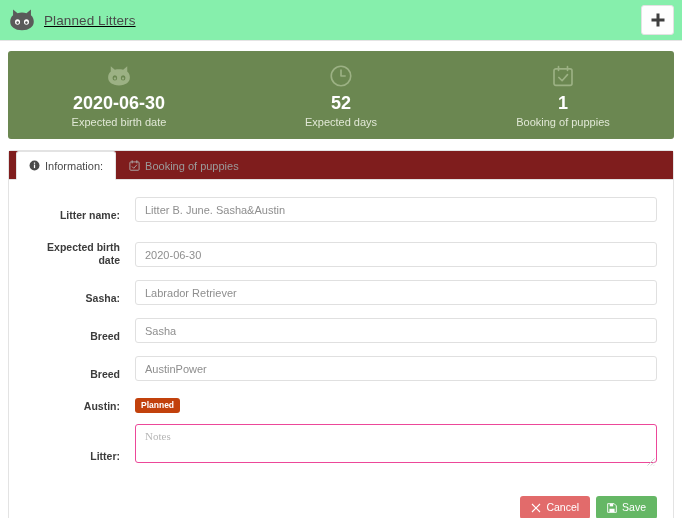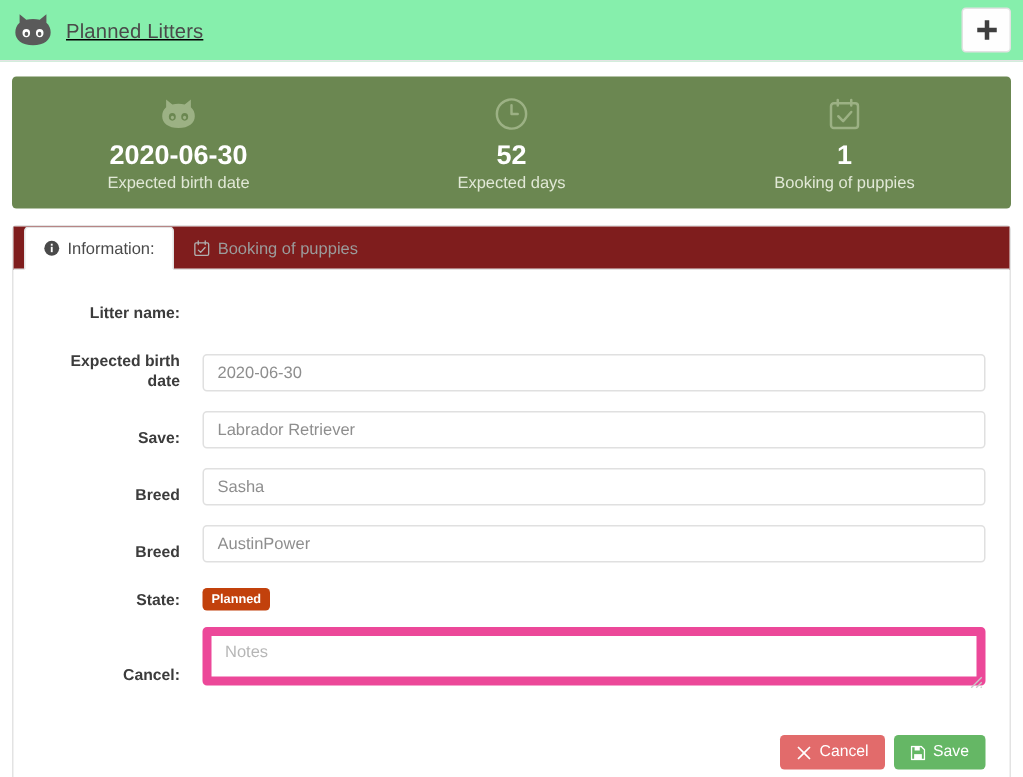--- a/index.html
+++ b/index.html
@@ -142,25 +142,25 @@
     font-family: "Liberation Sans", sans-serif;
     font-size: 11px;
     color: #8e8e8e;
     line-height: 23px;
     outline: none;
   }
   .inp::placeholder { color: #b6b6b6; }
   .txta {
     width: 100%;
     height: 39px;
-    border: 6px solid #ec4899;
+    border: 1px solid #ec4899;
     border-radius: 3px;
     background: #ffffff;
     padding: 5px 9px;
-    font-family: Liberation Sans, sans-serif;
+    font-family: Liberation Serif, serif;
     font-size: 11px;
     color: #8e8e8e;
     resize: none;
     outline: none;
     display: block;
   }
   .txta::placeholder { color: #b6b6b6; }
   .txt-wrap { position: relative; }
   .resize-grip {
     position: absolute;
@@ -297,59 +297,62 @@
         </svg>
       </span>
       <span>Booking of puppies</span>
     </div>
   </div>
 
   <div class="form">
 
     <div class="frow">
       <div class="flabel">Litter  name:</div>
+      <div class="fcontrol">
+        <input class="inp" type="text" value="Litter B. June. Sasha&amp;Austin" style="">
+      </div>
     </div>
 
     <div class="frow">
       <div class="flabel">Expected birth date</div>
       <div class="fcontrol">
         <input class="inp" type="text" value="2020-06-30" style="">
       </div>
     </div>
 
     <div class="frow">
-      <div class="flabel">Save:</div>
+      <div class="flabel">Sasha:</div>
       <div class="fcontrol">
         <input class="inp" type="text" value="Labrador Retriever" style="">
       </div>
     </div>
 
     <div class="frow">
       <div class="flabel">Breed</div>
       <div class="fcontrol">
         <input class="inp" type="text" value="Sasha" style="">
       </div>
     </div>
 
     <div class="frow">
       <div class="flabel">Breed</div>
       <div class="fcontrol">
         <input class="inp" type="text" value="AustinPower" style="">
       </div>
     </div>
 
     <div class="frow state-row">
-      <div class="flabel">State:</div>
+      <div class="flabel">Austin:</div>
       <div class="fcontrol">
         <span class="badge">Planned</span>
       </div>
     </div>
 
     <div class="frow">
-      <div class="flabel">Cancel:</div>
+      <div class="flabel">Litter:</div>
       <div class="fcontrol txt-wrap">
         <textarea class="txta" placeholder="Notes" style=""></textarea>
         <span class="resize-grip">
           <svg viewBox="0 0 9 9" width="9" height="9" aria-hidden="true">
             <path d="M8.5 1.5 L1.5 8.5 M8.5 4.8 L4.8 8.5 M8.5 7.8 L7.8 8.5" stroke="#c9c9c9" stroke-width="0.9"></path>
           </svg>
         </span>
       </div>
     </div>
 

